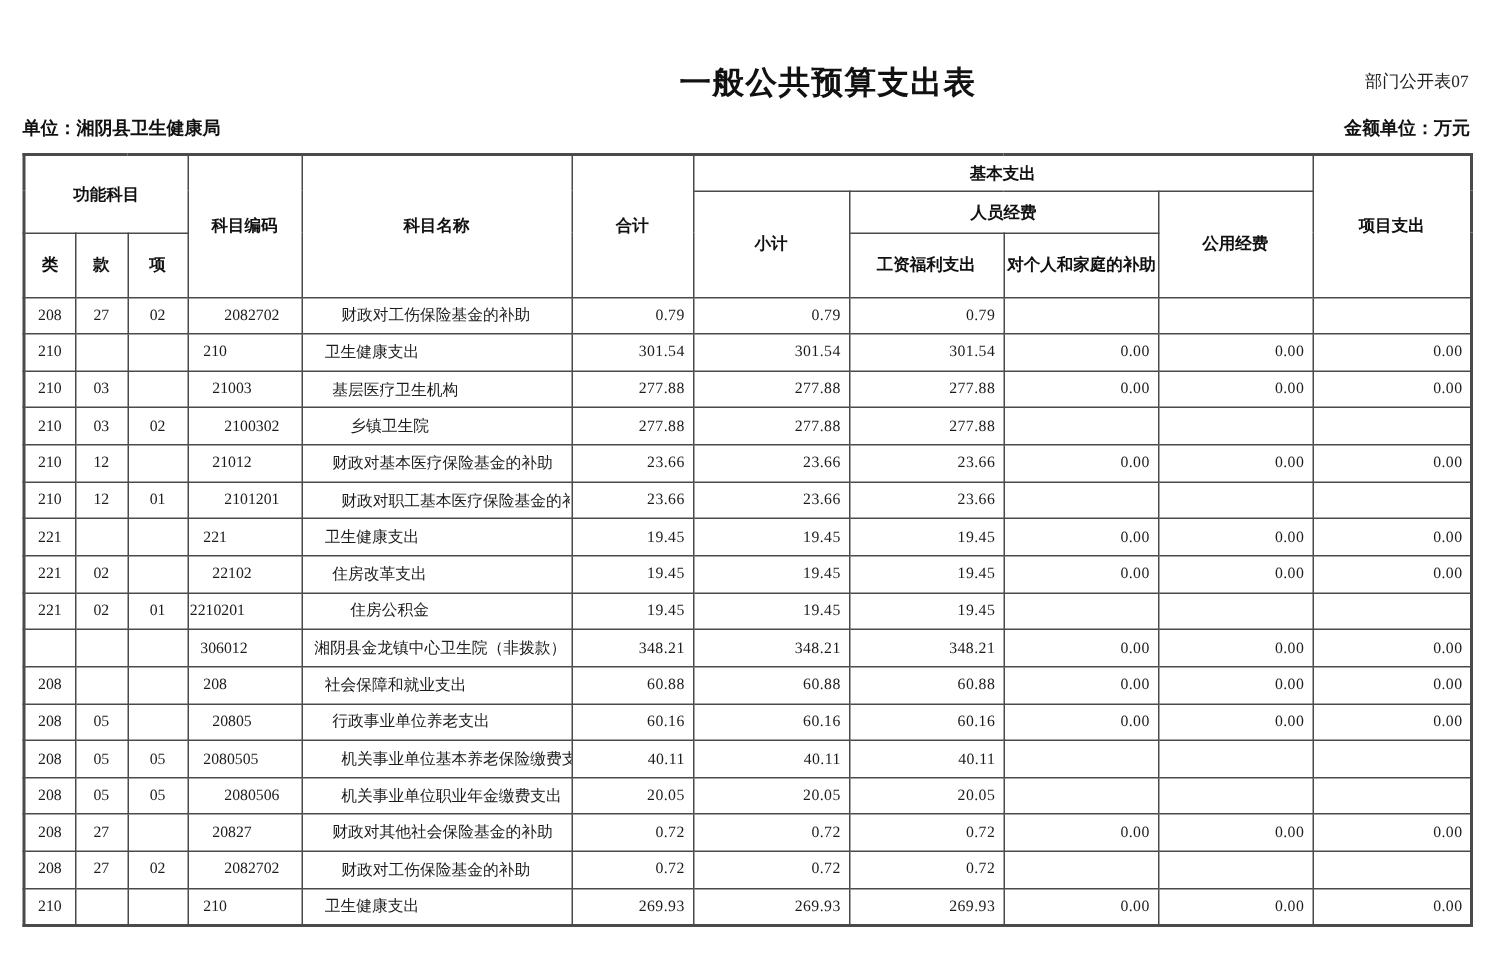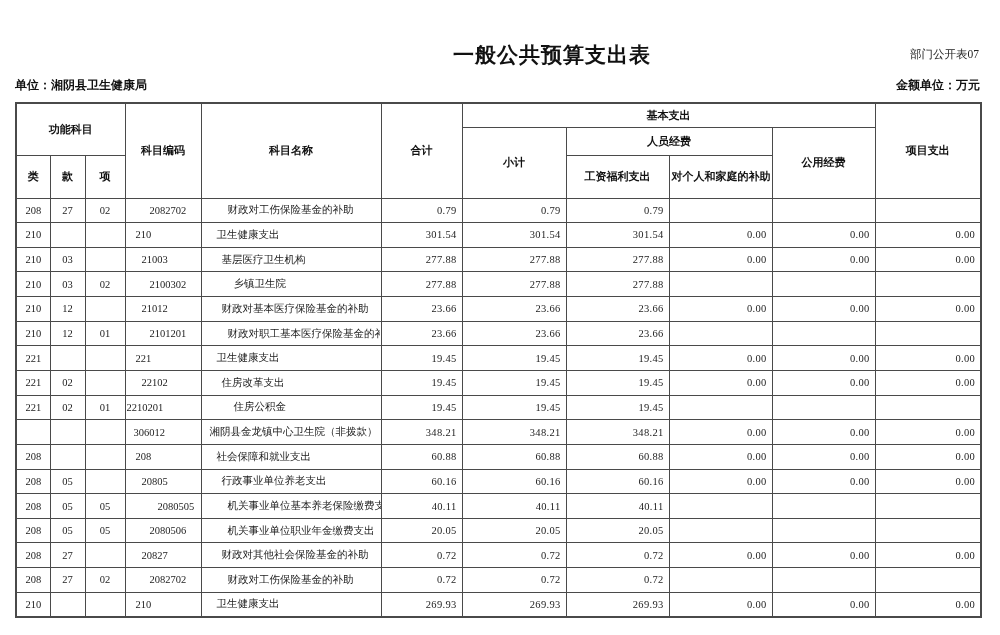--- a/index.html
+++ b/index.html
@@ -246,21 +246,21 @@
     <td class="n">60.16</td>
     <td class="n">60.16</td>
     <td class="n">0.00</td>
     <td class="n">0.00</td>
     <td class="n">0.00</td>
   </tr>
       <tr>
     <td class="c">208</td>
     <td class="c">05</td>
     <td class="c">05</td>
-    <td class="code" style="padding-left: 32px;">2080505</td>
+    <td class="code" style="padding-left: 10px;">2080505</td>
     <td class="name" style="padding-left: 26px;">机关事业单位基本养老保险缴费支出</td>
     <td class="n">40.11</td>
     <td class="n">40.11</td>
     <td class="n">40.11</td>
     <td class="n"></td>
     <td class="n"></td>
     <td class="n"></td>
   </tr>
       <tr>
     <td class="c">208</td>

